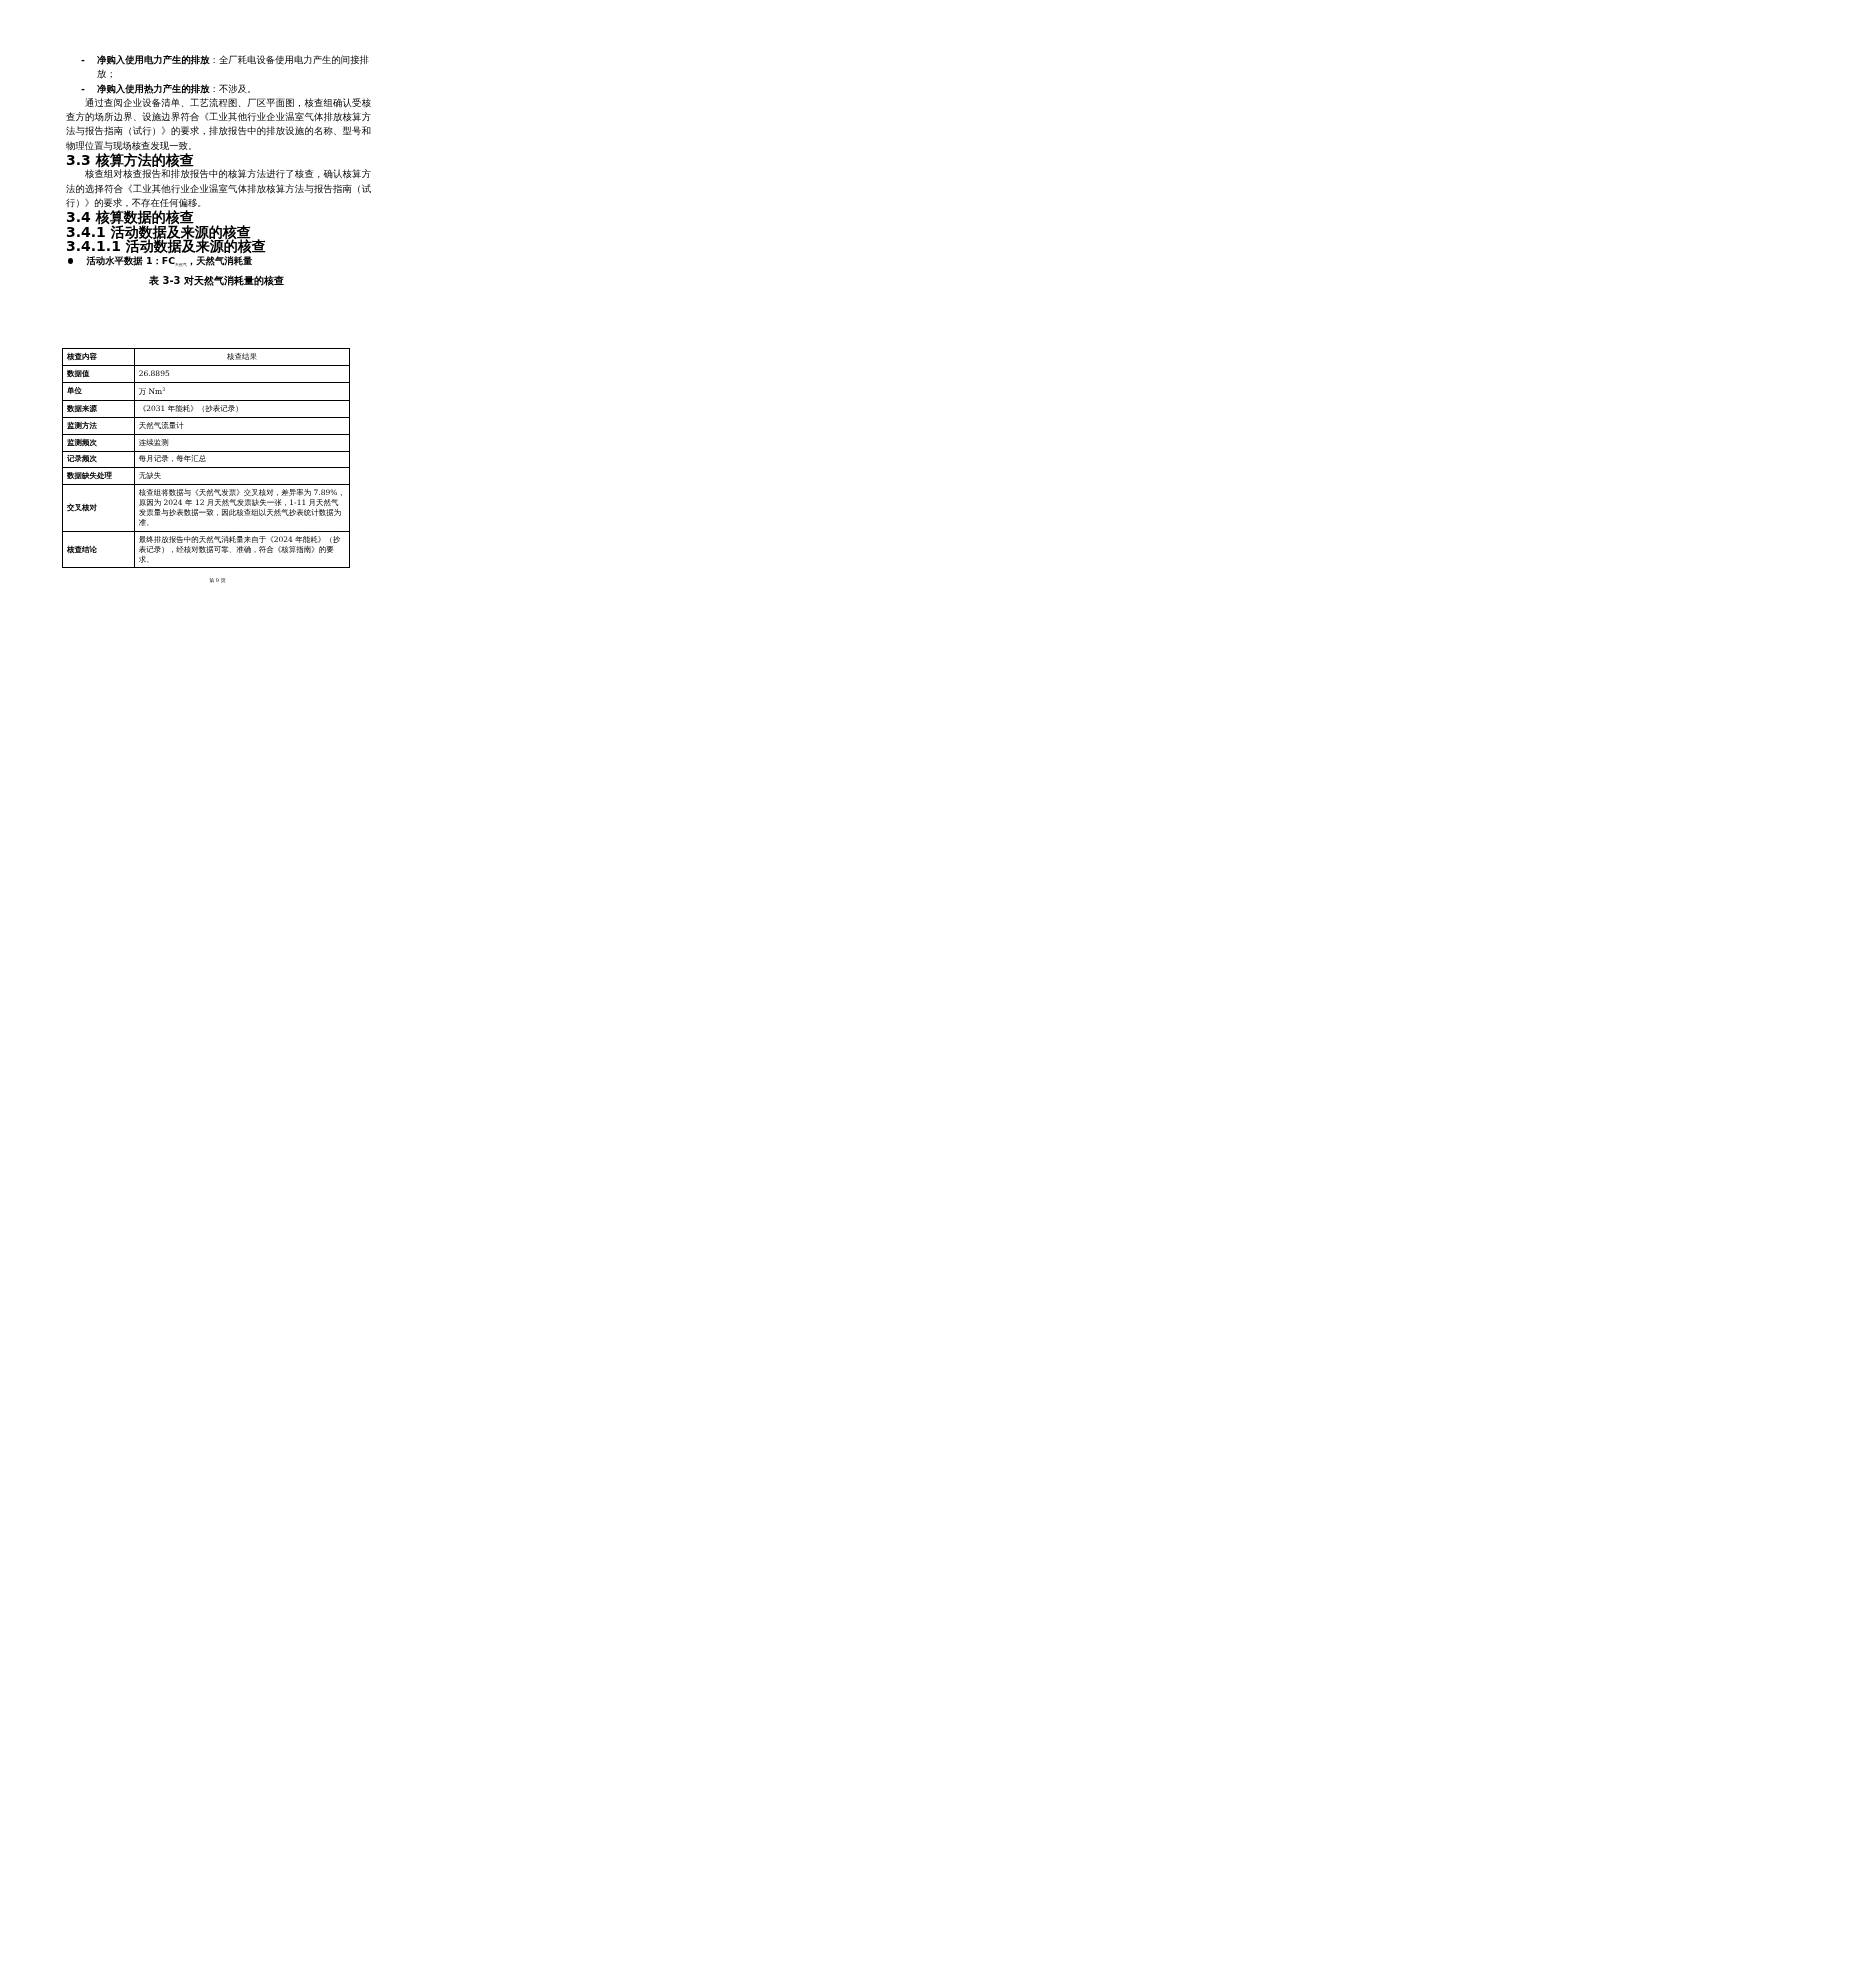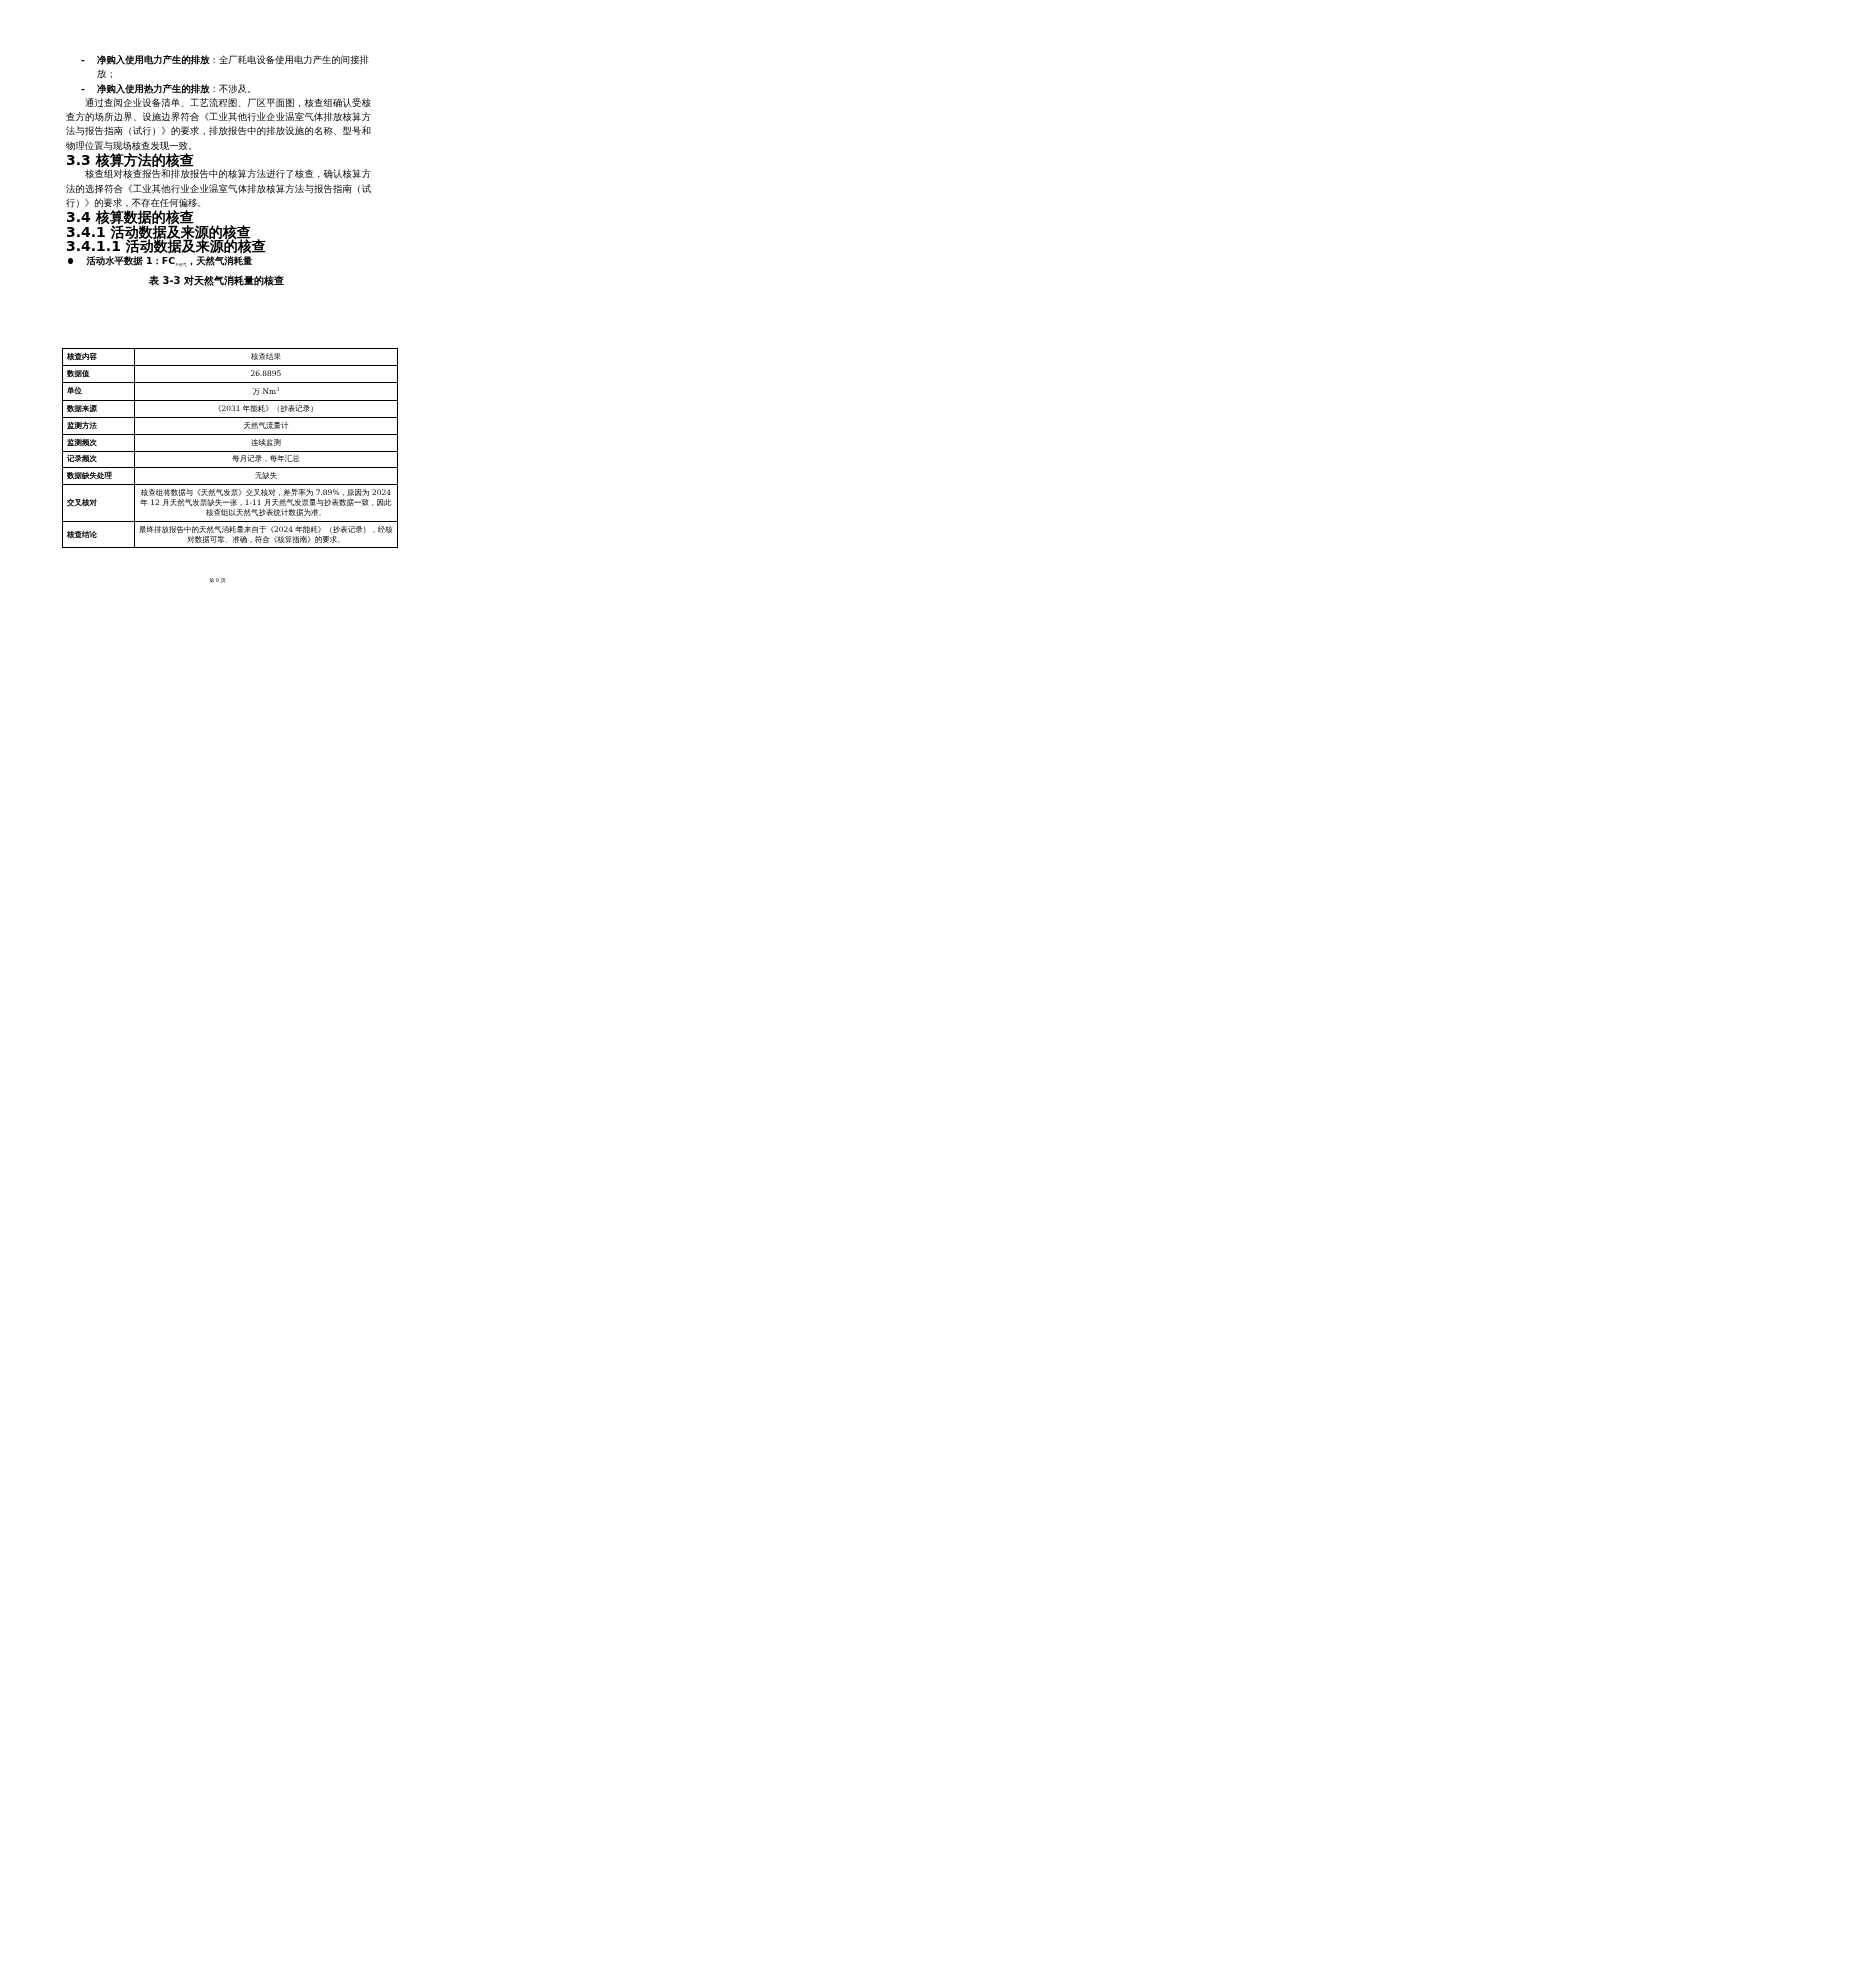--- a/index.html
+++ b/index.html
@@ -10,24 +10,24 @@
   .line { font-size: 9.4px; line-height: 14.3px; }
   .bold { font-family: "DejaVu Sans", "Liberation Sans", sans-serif; font-weight: bold; margin-top: 32px; }
   .dash-item { position: relative; padding-left: 31px; }
   .dash-item .dash { position: absolute; left: 15px; top: 0; font-weight: bold; font-family: "DejaVu Sans", sans-serif; }
   .para { text-indent: 19px; text-align: justify; }
   .h { font-family: "DejaVu Sans", "Liberation Sans", sans-serif; font-weight: bold; font-size: 14px; line-height: 14.3px; }
   .bullet { position: relative; padding-left: 20.4px; font-family: "DejaVu Sans", sans-serif; font-weight: bold; font-size: 9.4px; line-height: 15px; }
   .bullet .dot { position: absolute; left: 1.6px; top: 4.7px; width: 5.1px; height: 5.9px; background: #000; border-radius: 50%; }
   .bullet sub { font-size: 3.9px; font-weight: normal; vertical-align: -1.6px; }
   .caption { text-align: center; font-family: "DejaVu Sans", sans-serif; font-weight: bold; font-size: 10px; line-height: 15px; margin-top: 0.8px; margin-left: -3.9px; }
-  table { border-collapse: collapse; position: absolute; left: 62px; top: 348px; width: 336px; }
+  table { border-collapse: collapse; position: absolute; left: 62px; top: 348px; width: 288px; }
   td { border: 0.6px solid #000; font-size: 7.5px; line-height: 10px; padding: 2.8px 3.9px; vertical-align: middle; }
   td.k { width: 63px; font-family: "DejaVu Sans", sans-serif; font-weight: bold; }
-  td.v { text-align: center; }
+  td.v { text-align: left; }
   tr.head td.v { text-align: center; }
   .short td { height: 10.2px; }
   sup { font-size: 4.7px; vertical-align: 3.1px; }
   .footer { position: absolute; top: 577px; left: 0; width: 435px; text-align: center; font-size: 5.1px; }
 </style>
 </head>
 <body>
 
 <div class="page">
   <div class="content">

